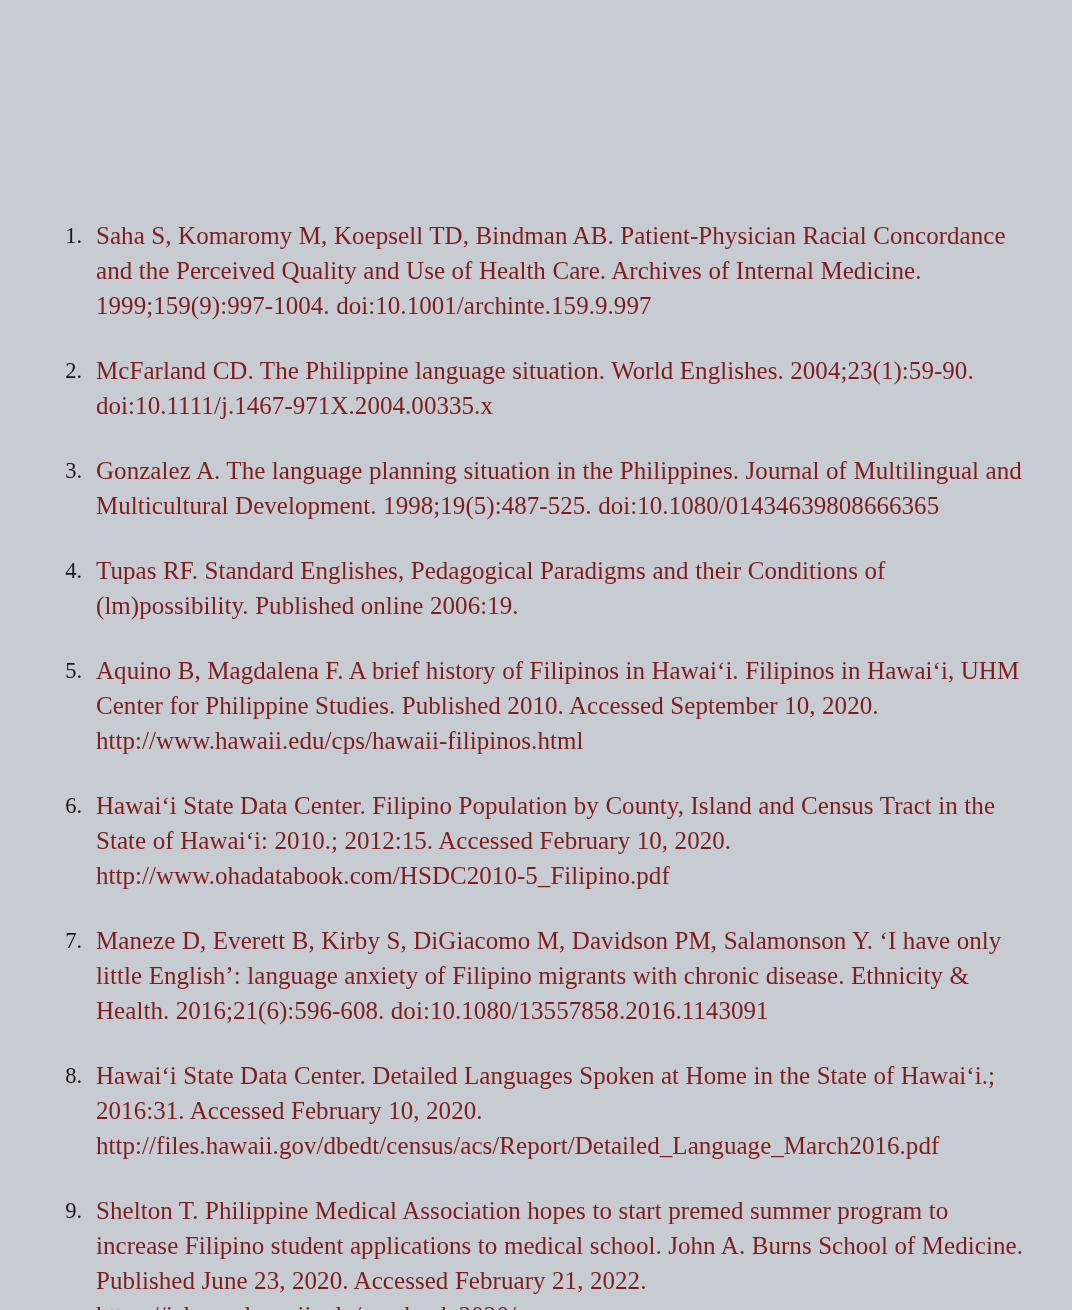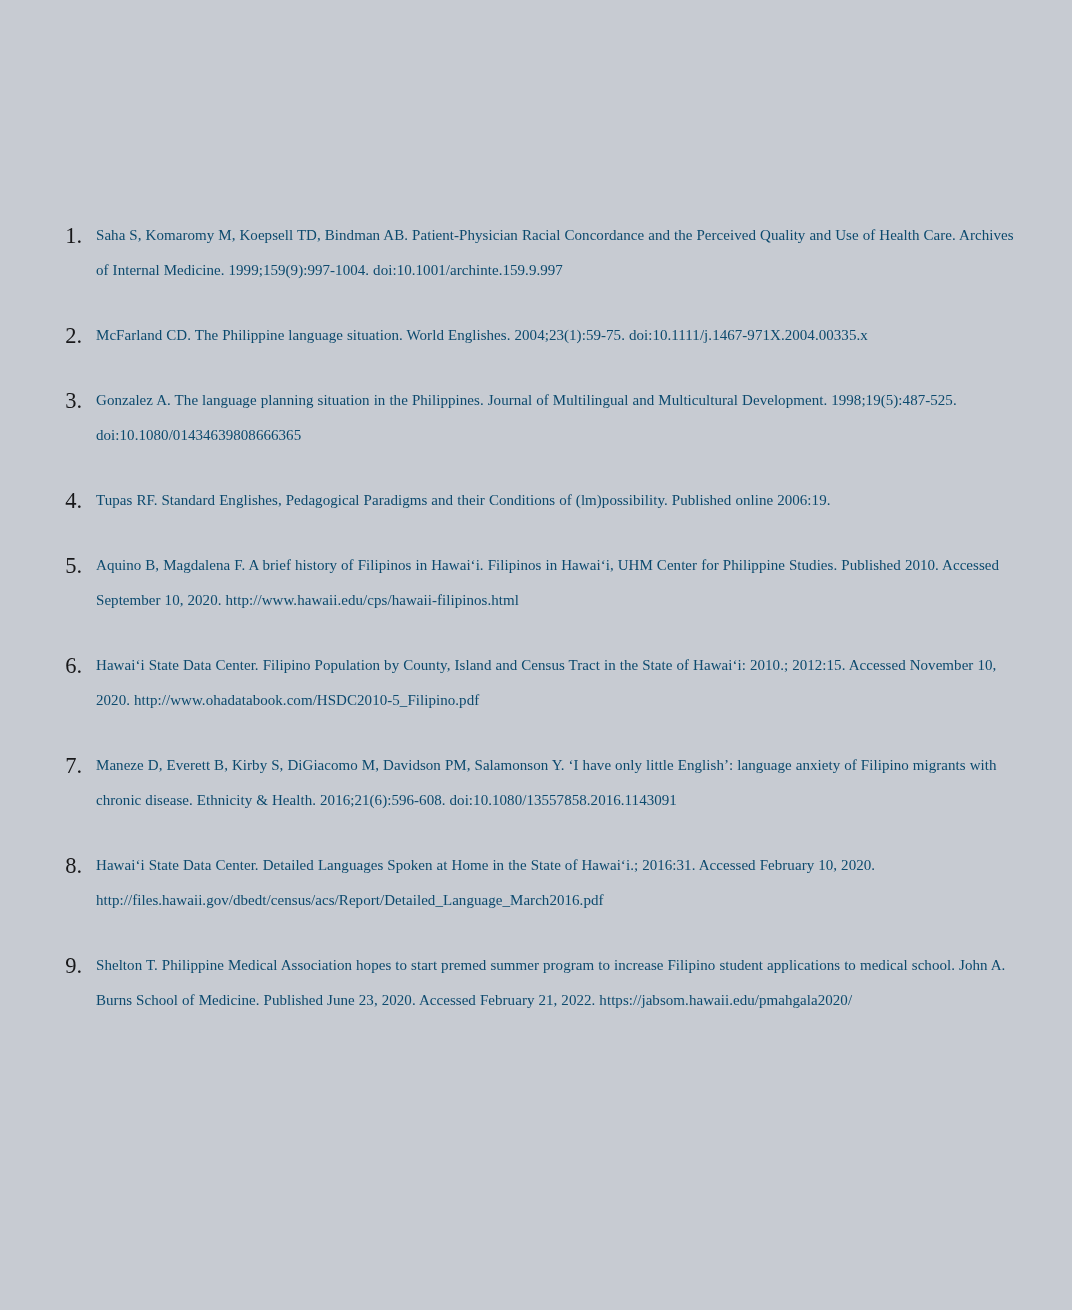--- a/index.html
+++ b/index.html
@@ -35,56 +35,56 @@
     flex: 0 0 42px;
     text-align: right;
     padding-right: 14px;
     font-size: 22.5px;
     line-height: 35px;
     color: #18181a;
     white-space: nowrap;
   }
   .ref-text {
     flex: 1 1 auto;
-    font-size: 15px;
+    font-size: 25px;
     line-height: 35px;
-    color: #0c4a6e;
+    color: #7f1d1d;
     text-align: left;
     letter-spacing: 0.05px;
     word-spacing: 0.2px;
   }
 </style>
 </head>
 <body style="background: rgb(199, 203, 210);">
 
 <div class="page">
   <ol class="ref-list">
     <li class="ref-item">
       <span class="ref-num">1.</span>
       <span class="ref-text">Saha S, Komaromy M, Koepsell TD, Bindman AB. Patient-Physician Racial Concordance and the Perceived Quality and Use of Health Care. Archives of Internal Medicine. 1999;159(9):997-1004. doi:10.1001/archinte.159.9.997</span>
     </li>
     <li class="ref-item">
       <span class="ref-num">2.</span>
-      <span class="ref-text">McFarland CD. The Philippine language situation. World Englishes. 2004;23(1):59-75. doi:10.1111/j.1467-971X.2004.00335.x</span>
+      <span class="ref-text">McFarland CD. The Philippine language situation. World Englishes. 2004;23(1):59-90. doi:10.1111/j.1467-971X.2004.00335.x</span>
     </li>
     <li class="ref-item">
       <span class="ref-num">3.</span>
       <span class="ref-text">Gonzalez A. The language planning situation in the Philippines. Journal of Multilingual and Multicultural Development. 1998;19(5):487-525. doi:10.1080/01434639808666365</span>
     </li>
     <li class="ref-item">
       <span class="ref-num">4.</span>
       <span class="ref-text">Tupas RF. Standard Englishes, Pedagogical Paradigms and their Conditions of (lm)possibility. Published online 2006:19.</span>
     </li>
     <li class="ref-item">
       <span class="ref-num">5.</span>
       <span class="ref-text">Aquino B, Magdalena F. A brief history of Filipinos in Hawai‘i. Filipinos in Hawai‘i, UHM Center for Philippine Studies. Published 2010. Accessed September 10, 2020. http://www.hawaii.edu/cps/hawaii-filipinos.html</span>
     </li>
     <li class="ref-item">
       <span class="ref-num">6.</span>
-      <span class="ref-text">Hawai‘i State Data Center. Filipino Population by County, Island and Census Tract in the State of Hawai‘i: 2010.; 2012:15. Accessed November 10, 2020. http://www.ohadatabook.com/HSDC2010-5_Filipino.pdf</span>
+      <span class="ref-text">Hawai‘i State Data Center. Filipino Population by County, Island and Census Tract in the State of Hawai‘i: 2010.; 2012:15. Accessed February 10, 2020. http://www.ohadatabook.com/HSDC2010-5_Filipino.pdf</span>
     </li>
     <li class="ref-item">
       <span class="ref-num">7.</span>
       <span class="ref-text">Maneze D, Everett B, Kirby S, DiGiacomo M, Davidson PM, Salamonson Y. ‘I have only little English’: language anxiety of Filipino migrants with chronic disease. Ethnicity &amp; Health. 2016;21(6):596-608. doi:10.1080/13557858.2016.1143091</span>
     </li>
     <li class="ref-item">
       <span class="ref-num">8.</span>
       <span class="ref-text">Hawai‘i State Data Center. Detailed Languages Spoken at Home in the State of Hawai‘i.; 2016:31. Accessed February 10, 2020. http://files.hawaii.gov/dbedt/census/acs/Report/Detailed_Language_March2016.pdf</span>
     </li>
     <li class="ref-item">

